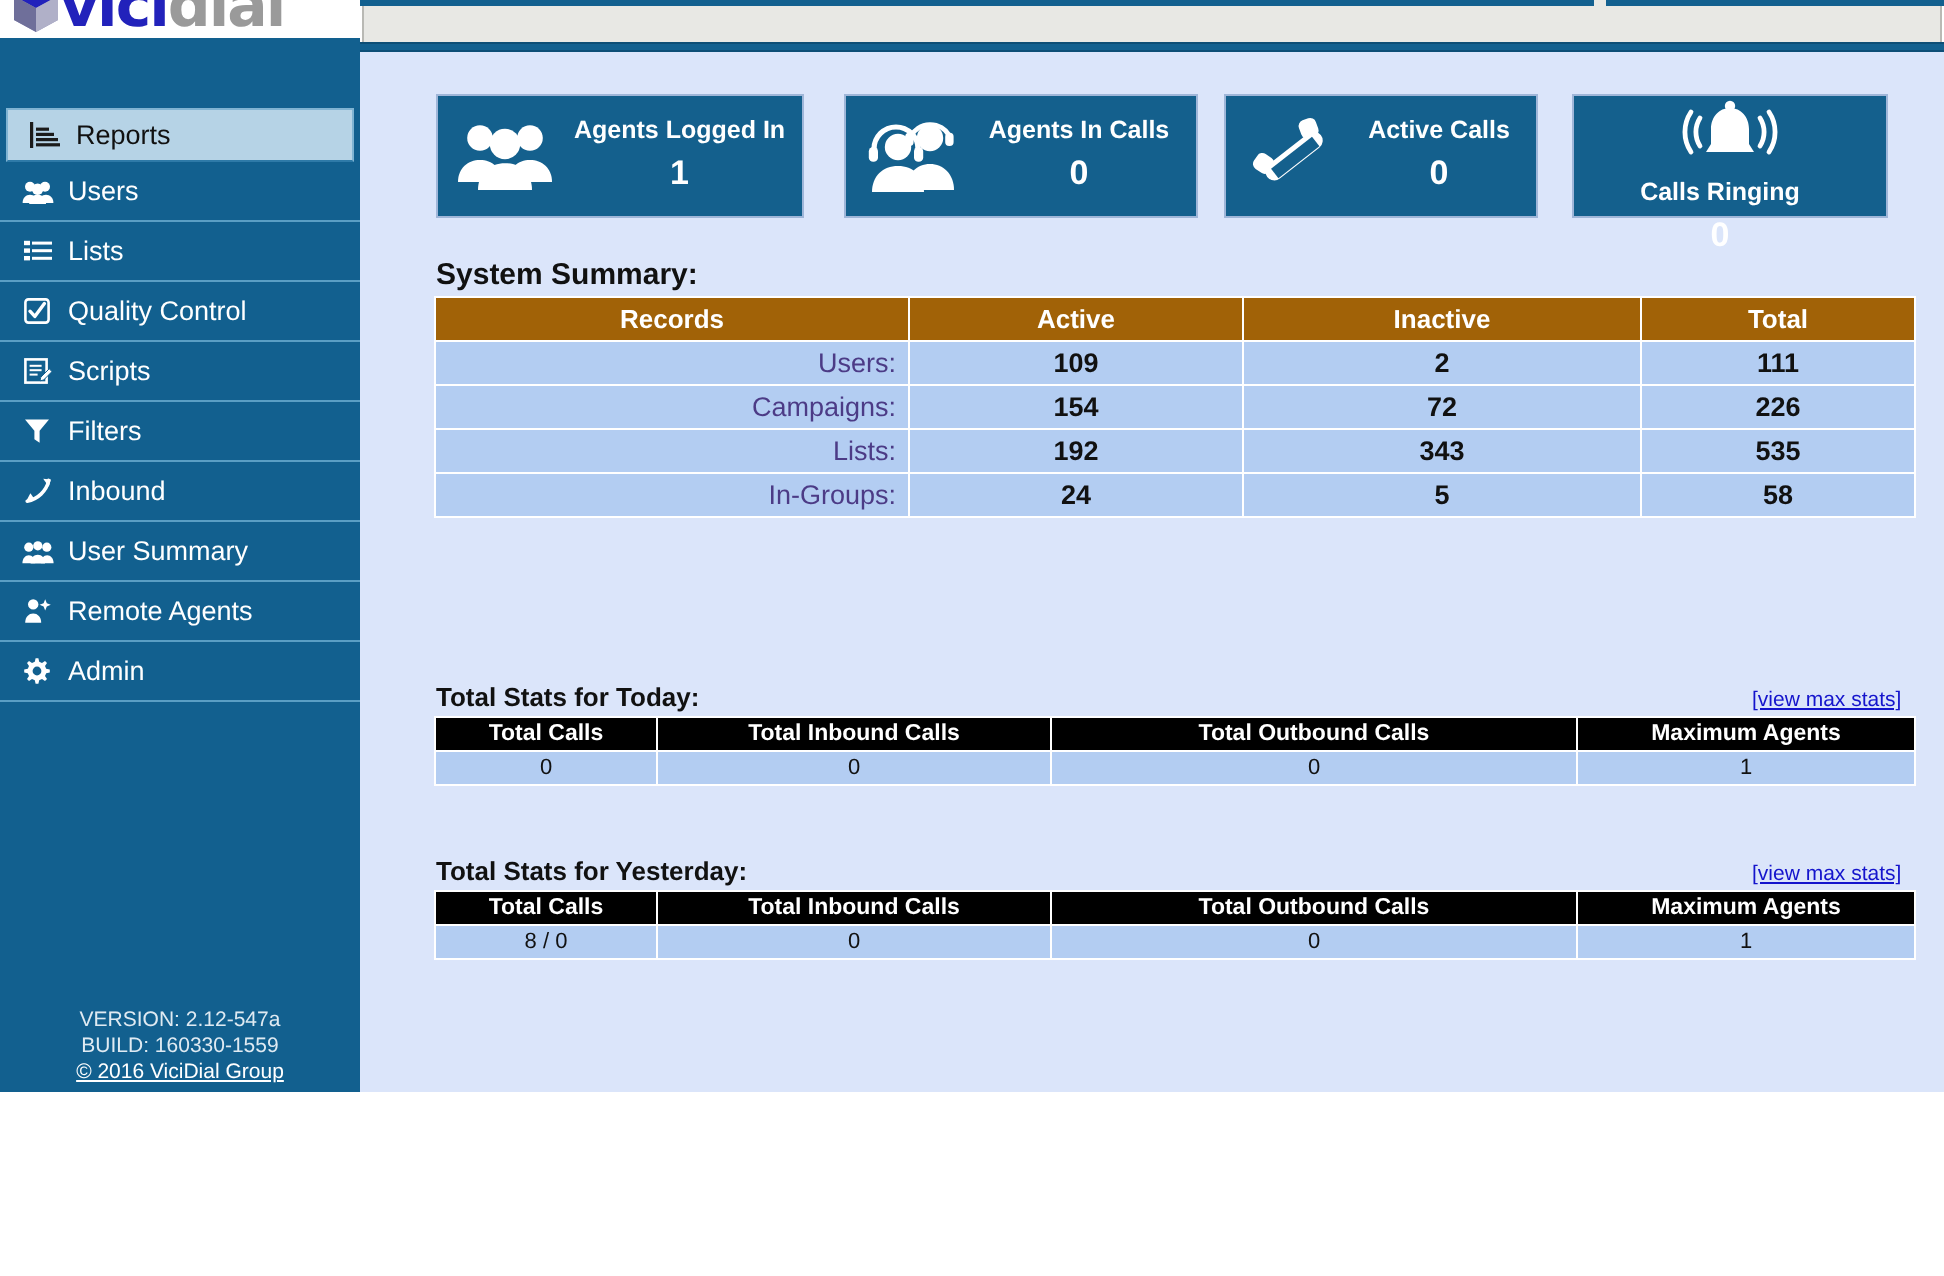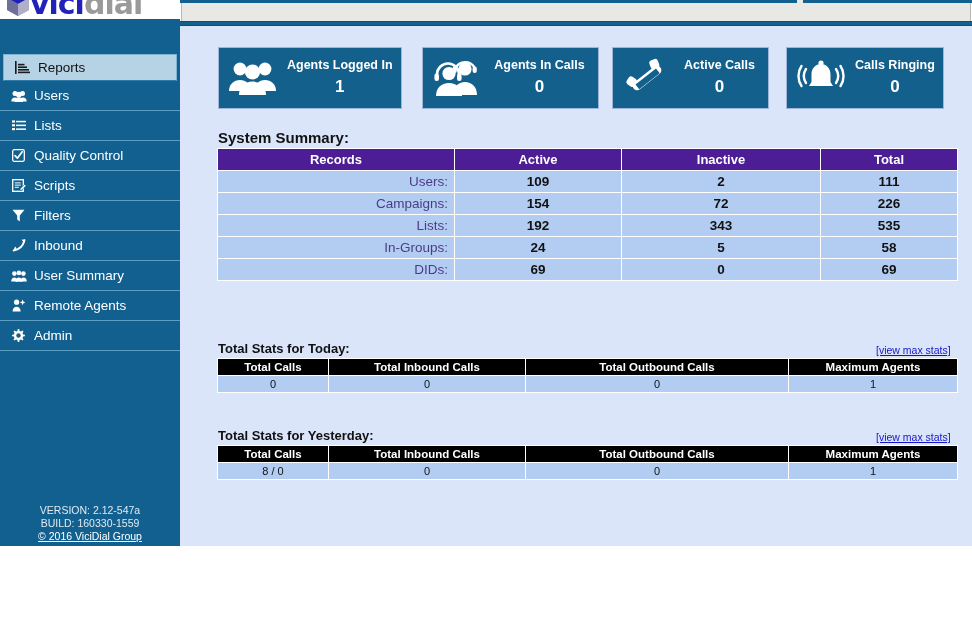--- a/index.html
+++ b/index.html
@@ -190,21 +190,21 @@
   .section-title.small { font-size: 13px; }
 
   
   table.vtable {
     position: absolute;
     border-collapse: separate;
     border-spacing: 1px 1px;
     background: #ffffff;
   }
   table.vtable th {
-    background: #4c1d95;
+    background: #a16207;
     color: #ffffff;
     font-size: 13px;
     font-weight: bold;
     padding: 3px 4px;
     text-align: center;
   }
   table.vtable td {
     background: #b3cdf2;
     font-size: 13.5px;
     font-weight: bold;
@@ -448,21 +448,21 @@
                 <rect x="35" y="9" width="9" height="9.5" rx="3" fill="#fff" transform="rotate(18 40 13)"></rect>
                 <rect x="12" y="18" width="26" height="6" fill="#14608d"></rect>
               </g>
             </svg>
           </div>
           <div class="card-body">
             <div class="card-label">Active Calls</div>
             <div class="card-value">0</div>
           </div>
         </div>
-        <div class="card" style="left: 568px; width: 158px;">
+        <div class="card" style="left: 568px; width: 158px; flex-direction: column;">
           <div class="card-ico">
             <svg width="50" height="40" viewBox="0 0 50 40">
               <path d="M25 6 C30.5 6 34.5 10.5 34.5 16.5 L34.5 24 L37 28 L13 28 L15.5 24 L15.5 16.5 C15.5 10.5 19.5 6 25 6 z" fill="#fff"></path>
               <circle cx="25" cy="5" r="2.6" fill="#fff"></circle>
               <path d="M25 28 a3.8 3.8 0 0 0 3.8 3.8 a3.8 3.8 0 0 0 3.8-3.8 z" fill="none"></path>
               <path d="M10 11 a13 13 0 0 0 0 14" fill="none" stroke="#fff" stroke-width="2.4" stroke-linecap="round"></path>
               <path d="M5.5 8 a18 18 0 0 0 0 20" fill="none" stroke="#fff" stroke-width="2.4" stroke-linecap="round"></path>
               <path d="M40 11 a13 13 0 0 1 0 14" fill="none" stroke="#fff" stroke-width="2.4" stroke-linecap="round"></path>
               <path d="M44.5 8 a18 18 0 0 1 0 20" fill="none" stroke="#fff" stroke-width="2.4" stroke-linecap="round"></path>
             </svg>
@@ -503,26 +503,20 @@
             <td>192</td>
             <td>343</td>
             <td>535</td>
           </tr>
           <tr>
             <td class="rowlabel">In-Groups:</td>
             <td>24</td>
             <td>5</td>
             <td>58</td>
           </tr>
-          <tr>
-            <td class="rowlabel">DIDs:</td>
-            <td>69</td>
-            <td>0</td>
-            <td>69</td>
-          </tr>
         </tbody>
     </table>
 
     <div class="section-title small" style="left:38px; top:315px;">Total Stats for Today:</div>
     <div class="maxlink" style="left:696px; top:318px;">[view max stats]</div>
 
     <table class="stable" id="today-table" style="left:37px; top:332px;">
       <thead>
           <tr>
             <th style="width: 110px;">Total Calls</th>

